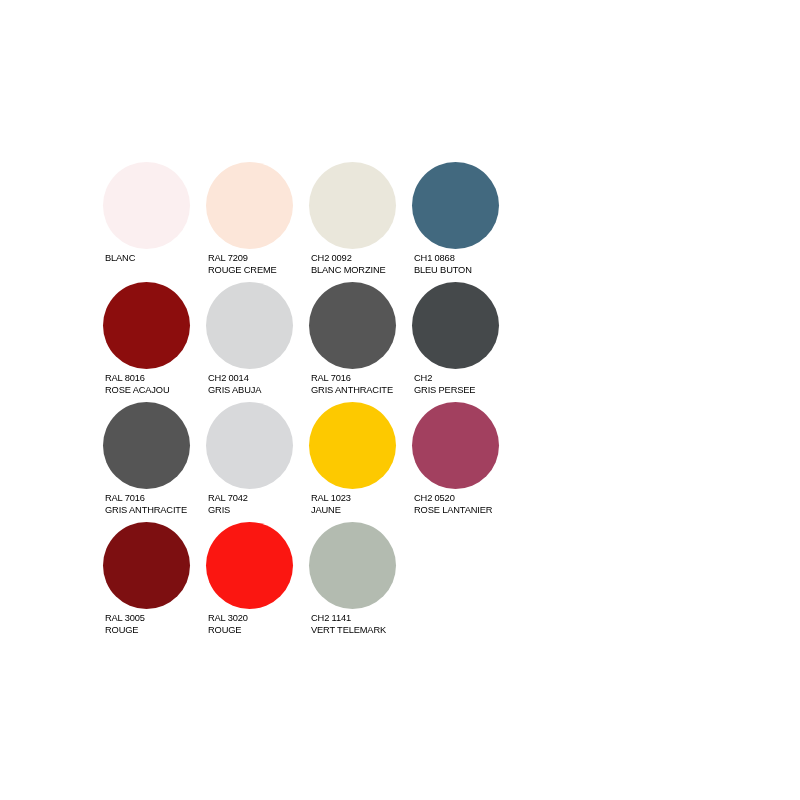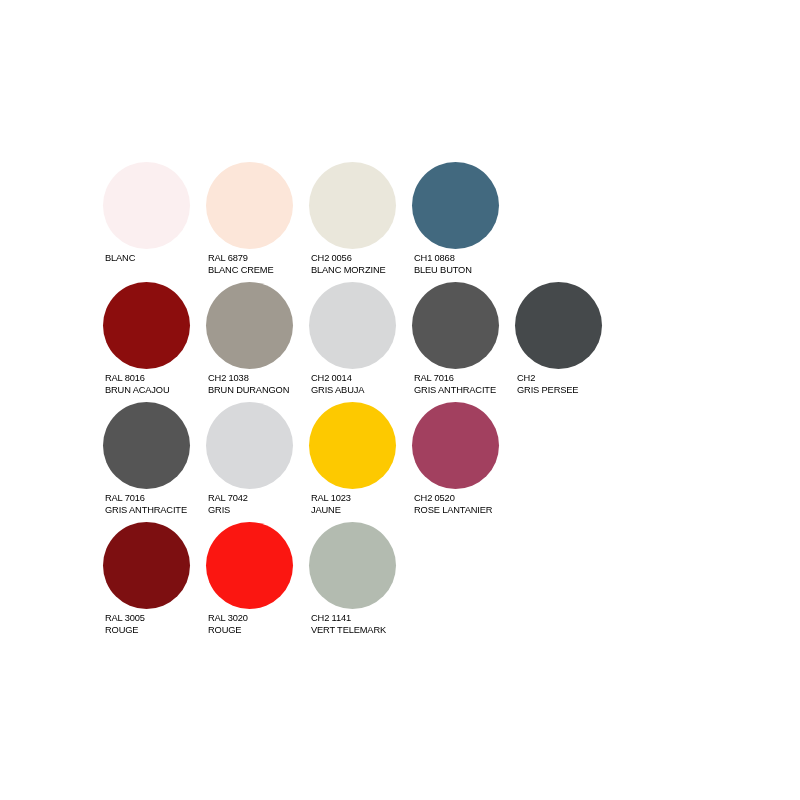--- a/index.html
+++ b/index.html
@@ -68,52 +68,45 @@
     <div class="swatch-row">
       <div class="swatch-cell">
         <div class="swatch-disc" style="background: rgb(251, 239, 240);"></div>
         <div class="swatch-labels">
           <span class="swatch-name">BLANC</span>
         </div>
       </div>
       <div class="swatch-cell">
         <div class="swatch-disc" style="background: rgb(252, 230, 217);"></div>
         <div class="swatch-labels">
-          <span class="swatch-code">RAL 6879</span>
-          <span class="swatch-name">BLANC CREME</span>
+          <span class="swatch-code">RAL 7209</span>
+          <span class="swatch-name">ROUGE CREME</span>
         </div>
       </div>
       <div class="swatch-cell">
         <div class="swatch-disc" style="background: rgb(234, 231, 219);"></div>
         <div class="swatch-labels">
-          <span class="swatch-code">CH2 0056</span>
+          <span class="swatch-code">CH2 0092</span>
           <span class="swatch-name">BLANC MORZINE</span>
         </div>
       </div>
       <div class="swatch-cell">
         <div class="swatch-disc" style="background: rgb(66, 105, 127);"></div>
         <div class="swatch-labels">
           <span class="swatch-code">CH1 0868</span>
           <span class="swatch-name">BLEU BUTON</span>
         </div>
       </div>
     </div>
     <div class="swatch-row">
       <div class="swatch-cell">
         <div class="swatch-disc" style="background: rgb(140, 13, 13);"></div>
         <div class="swatch-labels">
           <span class="swatch-code">RAL 8016</span>
-          <span class="swatch-name">BRUN ACAJOU</span>
-        </div>
-      </div>
-      <div class="swatch-cell">
-        <div class="swatch-disc" style="background: rgb(160, 154, 144);"></div>
-        <div class="swatch-labels">
-          <span class="swatch-code">CH2 1038</span>
-          <span class="swatch-name">BRUN DURANGON</span>
+          <span class="swatch-name">ROSE ACAJOU</span>
         </div>
       </div>
       <div class="swatch-cell">
         <div class="swatch-disc" style="background: rgb(215, 216, 217);"></div>
         <div class="swatch-labels">
           <span class="swatch-code">CH2 0014</span>
           <span class="swatch-name">GRIS ABUJA</span>
         </div>
       </div>
       <div class="swatch-cell">

